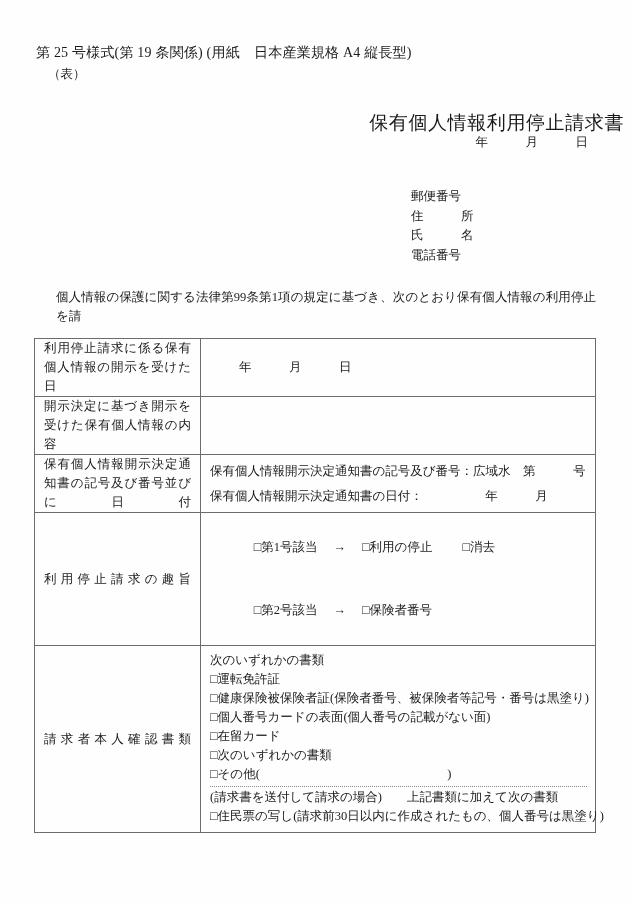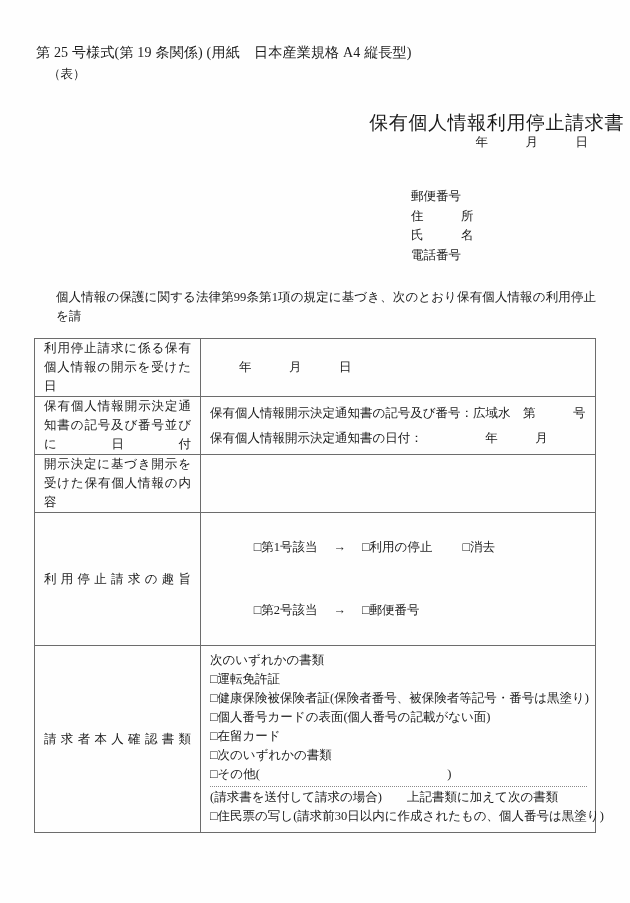--- a/index.html
+++ b/index.html
@@ -168,52 +168,52 @@
         <td class="col-label">
           <div class="lbl">利用停止請求に係る保有個人情報の開示を受けた日</div>
         </td>
         <td class="col-value" style="height:57px;">
           <div class="val val-center-date">年　　　月　　　日</div>
         </td>
       </tr>
 
       <tr>
         <td class="col-label">
+          <div class="lbl">開示決定に基づき開示を受けた保有個人情報の内容</div>
+        </td>
+        <td class="col-value" style="height:55px;">
+          <div class="val"></div>
+        </td>
+      </tr>
+
+      <tr>
+        <td class="col-label">
           <div class="lbl">保有個人情報開示決定通知書の記号及び番号並びに日付</div>
         </td>
         <td class="col-value" style="height:57px;">
           <div class="val">
             <div class="ln">保有個人情報開示決定通知書の記号及び番号：広域水　第　　　号</div>
             <div class="ln" style="height:6px;"></div>
             <div class="ln">保有個人情報開示決定通知書の日付：　　　　　年　　　月</div>
           </div>
-        </td>
-      </tr>
-
-      <tr>
-        <td class="col-label">
-          <div class="lbl">開示決定に基づき開示を受けた保有個人情報の内容</div>
-        </td>
-        <td class="col-value" style="height:55px;">
-          <div class="val"></div>
         </td>
       </tr>
 
       <tr>
         <td class="col-label">
           <div class="lbl">利用停止請求の趣旨</div>
         </td>
         <td class="col-value" style="height:53px;">
           <div class="val">
             <div class="ln">
               <span class="cb">□第1号該当</span><span class="gap-md"></span><span>→</span><span class="gap-md"></span><span class="cb">□利用の停止</span><span class="gap-lg"></span><span class="cb">□消去</span>
             </div>
             <div class="ln" style="height:6px;"></div>
             <div class="ln">
-              <span class="cb">□第2号該当</span><span class="gap-md"></span><span>→</span><span class="gap-md"></span><span class="cb">□郵便番号</span>
+              <span class="cb">□第2号該当</span><span class="gap-md"></span><span>→</span><span class="gap-md"></span><span class="cb">□保険者番号</span>
             </div>
           </div>
         </td>
       </tr>
 
 
       <tr>
         <td class="col-label">
           <div class="lbl">請求者本人確認書類</div>
         </td>

